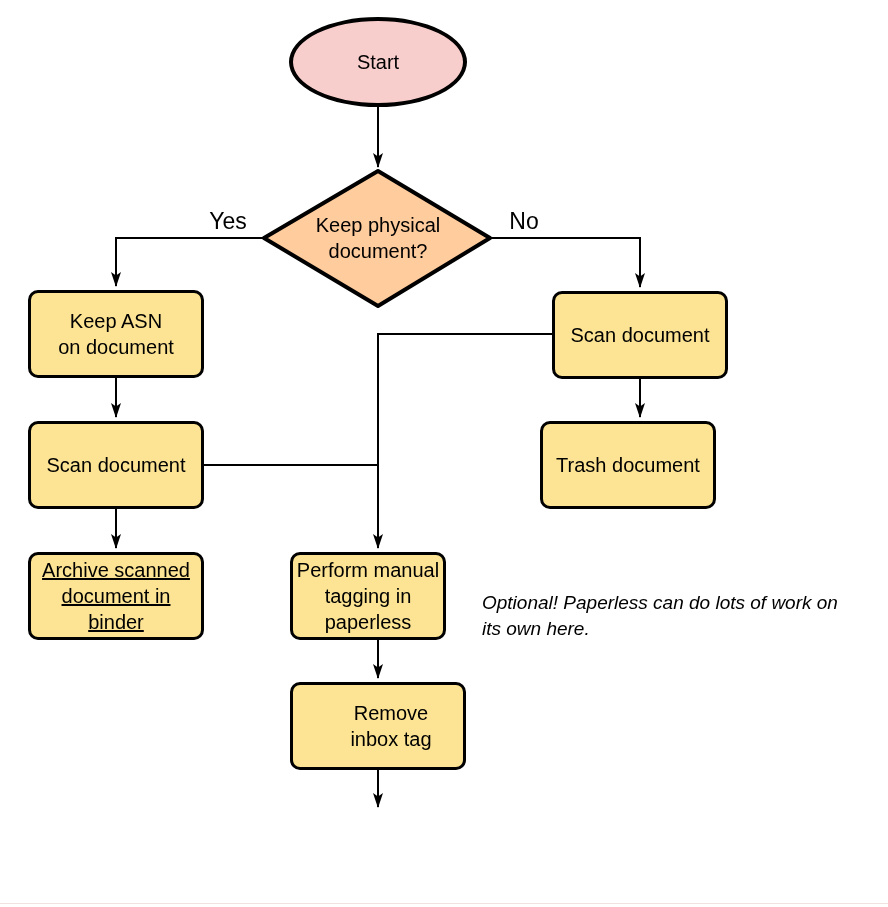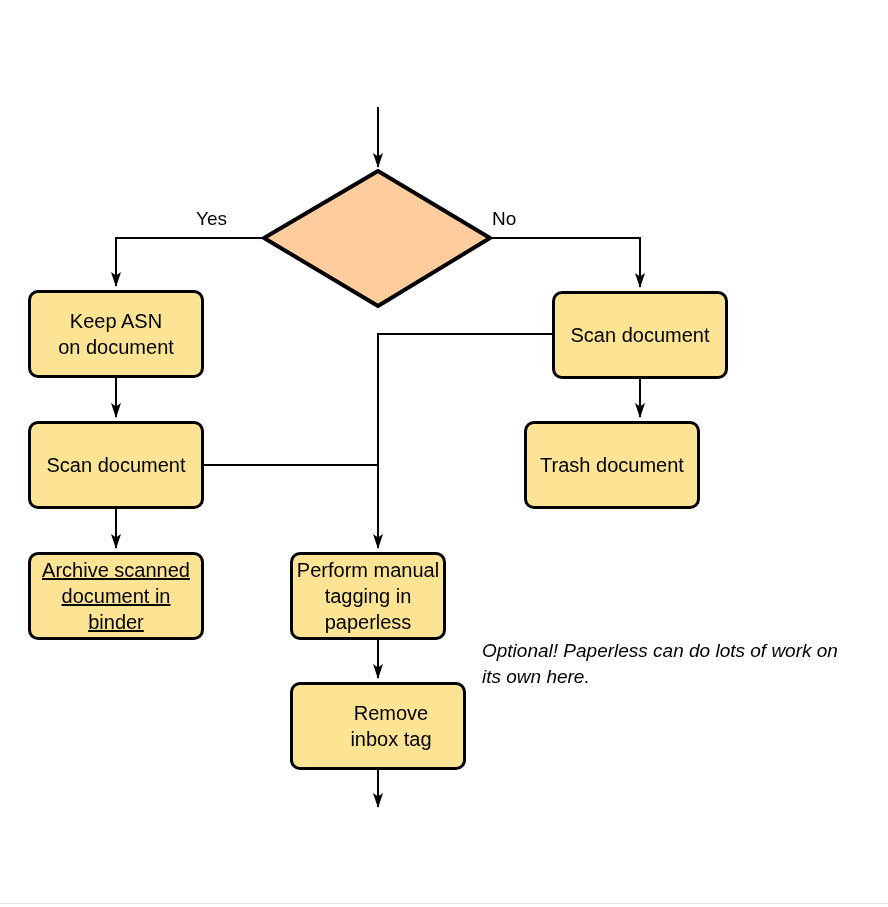--- a/index.html
+++ b/index.html
@@ -41,38 +41,38 @@
   .diamond-label {
     background: transparent;
   }
   #n-start     { left: 289px; top: 17px;  width: 178px; height: 90px; }
   #n-end       { left: 289px; top: 811px; width: 181px; height: 88px; }
   #n-decision-label { left: 266px; top: 172px; width: 224px; height: 132px; }
   #n-write-asn   { left: 28px;  top: 290px; width: 176px; height: 88px; }
   #n-scan-left   { left: 28px;  top: 421px; width: 176px; height: 88px; }
   #n-archive     { left: 28px;  top: 552px; width: 176px; height: 88px; text-decoration: underline; }
   #n-scan-right  { left: 552px; top: 291px; width: 176px; height: 88px; }
-  #n-trash       { left: 524px; top: 421px; width: 176px; height: 88px; }
+  #n-trash       { left: 540px; top: 421px; width: 176px; height: 88px; }
   #n-tagging     { left: 290px; top: 552px; width: 156px; height: 88px; }
   #n-remove      { left: 290px; top: 682px; width: 176px; height: 88px; padding-left: 26px; }
   .edge-label {
     position: absolute;
-    font-size: 19px;
+    font-size: 23px;
+    text-align: center;
   }
   #lbl-yes { left: 196px; top: 208px; width: 64px; }
   #lbl-no  { left: 492px; top: 208px; width: 64px; }
   .note {
     position: absolute;
     left: 482px; top: 590px;
     width: 402px;
     font-size: 19px;
     font-style: italic;
     line-height: 1.35;
     white-space: pre-line;
-    margin-top: 48px;
   }
   .hairline {
     position: absolute;
     left: 0; top: 903px;
     width: 888px; height: 1px;
     background: #f2e1e1;
   }
 </style>
 </head>
 <body>
@@ -93,21 +93,24 @@
     <path d="M490 238 L640 238 L640 287" fill="none" stroke="#000000" stroke-width="2" marker-end="url(#arrowhead)"></path>
     <path d="M116 378 L116 417" fill="none" stroke="#000000" stroke-width="2" marker-end="url(#arrowhead)"></path>
     <path d="M116 509 L116 548" fill="none" stroke="#000000" stroke-width="2" marker-end="url(#arrowhead)"></path>
     <path d="M640 379 L640 417" fill="none" stroke="#000000" stroke-width="2" marker-end="url(#arrowhead)"></path>
     <path d="M203 465 L378 465" fill="none" stroke="#000000" stroke-width="2"></path>
     <path d="M552 334 L378 334 L378 548" fill="none" stroke="#000000" stroke-width="2" marker-end="url(#arrowhead)"></path>
     <path d="M378 640 L378 678" fill="none" stroke="#000000" stroke-width="2" marker-end="url(#arrowhead)"></path>
     <path d="M378 770 L378 807" fill="none" stroke="#000000" stroke-width="2" marker-end="url(#arrowhead)"></path>
   </svg>
 
+  <div class="node ellipse" id="n-start">Start</div>
 
+  <div class="node diamond-label" id="n-decision-label">Keep physical
+document?</div>
 
   <div class="node box" id="n-write-asn">Keep ASN
 on document</div>
 
   <div class="node box" id="n-scan-left">Scan document</div>
 
   <div class="node box" id="n-archive">Archive scanned
 document in
 binder</div>
 

